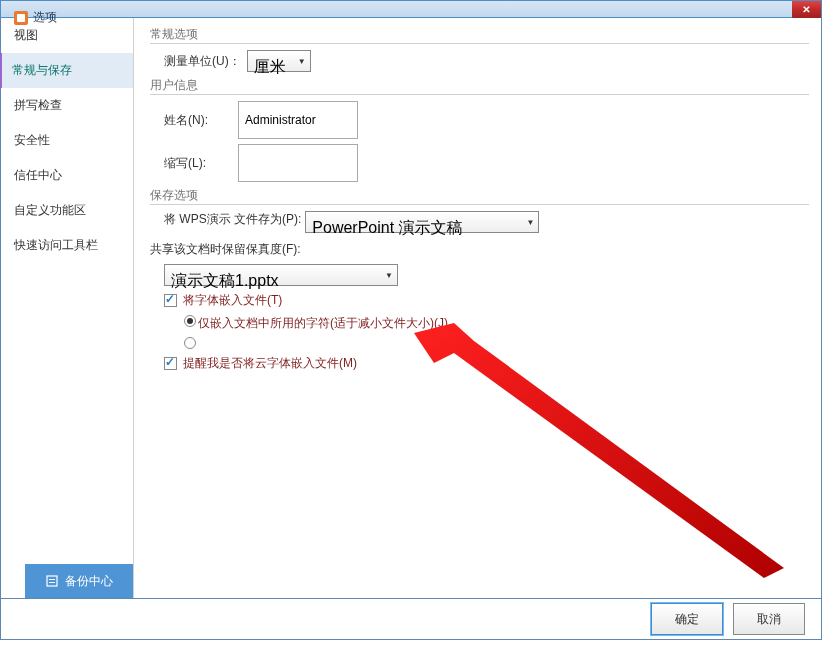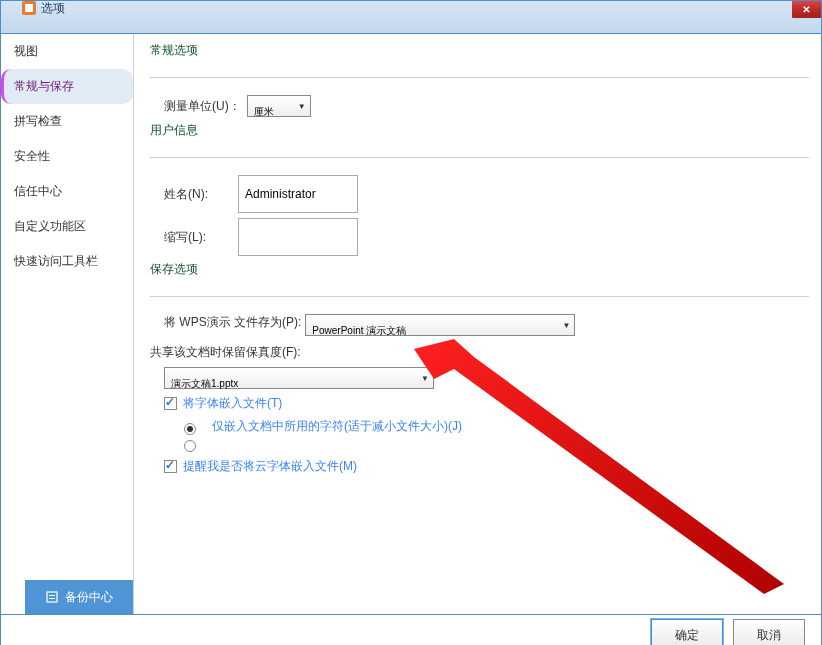--- a/index.html
+++ b/index.html
@@ -1,46 +1,46 @@
 <!DOCTYPE html>
 <html><head>
   <meta charset="utf-8">
   <style>
     * { box-sizing: border-box; margin: 0; padding: 0; font-family: "Microsoft YaHei", "Segoe UI", sans-serif; }
     body { width: 822px; height: 645px; background: #fff; overflow: hidden; position: relative; }
-    .titlebar { height: 16px; background: linear-gradient(to bottom, #d7e5f5 0%, #c2d8ee 100%); border: 1px solid #4a8fc8; display: flex; align-items: flex-end; padding: 16px; position: relative; }
+    .titlebar { height: 16px; background: linear-gradient(to bottom, #d7e5f5 0%, #c2d8ee 100%); border: 1px solid #4a8fc8; display: flex; align-items: flex-start; padding: 8px; position: relative; }
     .titlebar-icon { width: 18px; height: 18px; margin-left: 3px; display: flex; align-items: center; justify-content: center; }
     .titlebar-text { font-size: 12px; color: #1e395b; margin-left: 3px; }
     .close-btn { position: absolute; right: 0; top: 0; width: 29px; height: 17px; background: linear-gradient(to bottom, #e04343 0%, #c02929 50%, #a01f1f 100%); display: flex; align-items: center; justify-content: center; border-bottom-left-radius: 1px; border-bottom-right-radius: 1px; cursor: pointer; }
     .close-btn::before { content: "✕"; color: #fff; font-size: 10px; font-weight: bold; }
     .dialog-body { display: flex; height: 580px; border-left: 1px solid #5d88b3; border-right: 1px solid #5d88b3; }
     .sidebar { width: 133px; border-right: 1px solid #d0d0d0; display: flex; flex-direction: column; background: #fff; justify-content: center; }
     .sidebar-item { font-size: 12px; color: #333; padding: 9px 10px; cursor: pointer; border-left: 3px solid transparent; }
-    .sidebar-item.active { background: #e1ebf5; border-left: 3px solid #d946ef; color: #701a75; border-radius: 10px; }
+    .sidebar-item.active { background: #e1ebf5; border-left: 1px solid #d946ef; color: #0f766e; }
     .sidebar-spacer { flex: 1; }
     .backup-btn { height: 34px; background: #4f94d4; color: #fff; font-size: 12px; display: flex; align-items: center; justify-content: center; gap: 6px; cursor: pointer; margin-left: 24px; }
     .backup-btn-icon { width: 14px; height: 14px; display: inline-flex; align-items: center; }
     .main { flex: 1; padding: 8px 12px 8px 16px; overflow-y: auto; position: relative; }
     .section { margin-bottom: 4px; }
-    .section-title { font-size: 12px; color: #14532d; border-bottom: 1px solid #d0d0d0; padding-bottom: 18px; margin-bottom: 17px; }
+    .section-title { font-size: 12px; color: #737373; border-bottom: 1px solid #d0d0d0; padding-bottom: 0; margin-bottom: 6px; }
     .form-row { display: flex; align-items: center; margin: 5px 0 5px 14px; gap: 6px; }
     .form-label { font-size: 12px; color: #333; min-width: 68px; }
     .form-label-wide { font-size: 12px; color: #333; }
-    .dropdown { height: 22px; border: 1px solid #888; background: linear-gradient(to bottom, #fff 0%, #eee 100%); font-size: 10px; padding: 12px 18px 0 6px; position: relative; cursor: pointer; display: flex; align-items: center; }
+    .dropdown { height: 22px; border: 1px solid #888; background: linear-gradient(to bottom, #fff 0%, #eee 100%); font-size: 16px; padding: 12px 18px 0 6px; position: relative; cursor: pointer; display: flex; align-items: center; }
     .dropdown-small { width: 64px; }
-    .dropdown-mid { width: 270px; }
+    .dropdown-mid { width: 234px; }
     .dropdown::after { content: "▼"; position: absolute; right: 4px; top: 50%; transform: translateY(-50%); font-size: 8px; color: #333; }
     .text-input { height: 22px; border: 1px solid #aaa; background: #fff; font-size: 12px; padding: 18px 6px; width: 120px; }
     .checkbox-row { display: flex; align-items: center; margin: 6px 0 6px 14px; gap: 6px; }
     .checkbox { width: 13px; height: 13px; border: 1px solid #888; background: #fff; position: relative; cursor: pointer; }
     .checkbox.checked::after { content: "✓"; position: absolute; left: 0; top: -3px; color: #2a7abf; font-size: 12px; font-weight: bold; }
-    .radio-row { display: flex; align-items: flex-end; margin: 5px 0 5px 34px; gap: 16px; }
+    .radio-row { display: flex; align-items: flex-start; margin: 5px 0 5px 34px; gap: 2px; }
     .radio { width: 12px; height: 12px; border: 1px solid #888; border-radius: 50%; background: #fff; position: relative; cursor: pointer; }
     .radio.checked::after { content: ""; position: absolute; left: 2px; top: 2px; width: 6px; height: 6px; background: #333; border-radius: 50%; }
-    .option-label { font-size: 12px; color: #3b82f6; }
+    .option-label { font-size: 12px; color: #7f1d1d; }
     .footer { height: 42px; border: 1px solid #5d88b3; display: flex; align-items: center; justify-content: flex-end; gap: 10px; padding: 0 16px; background: #fff; }
     .footer-btn { width: 72px; height: 32px; border: 1px solid #888; background: linear-gradient(to bottom, #fff 0%, #e8e8e8 100%); font-size: 12px; color: #333; cursor: pointer; display: flex; align-items: center; justify-content: center; }
     .footer-btn.primary { border: 1px solid #3a8dd6; outline: 1px solid #7ab7ea; }
     .red-arrow { position: absolute; top: 305px; left: 280px; pointer-events: none; }
   </style>
 </head>
 <body>
 
 <div class="titlebar">
   <div class="titlebar-icon">

